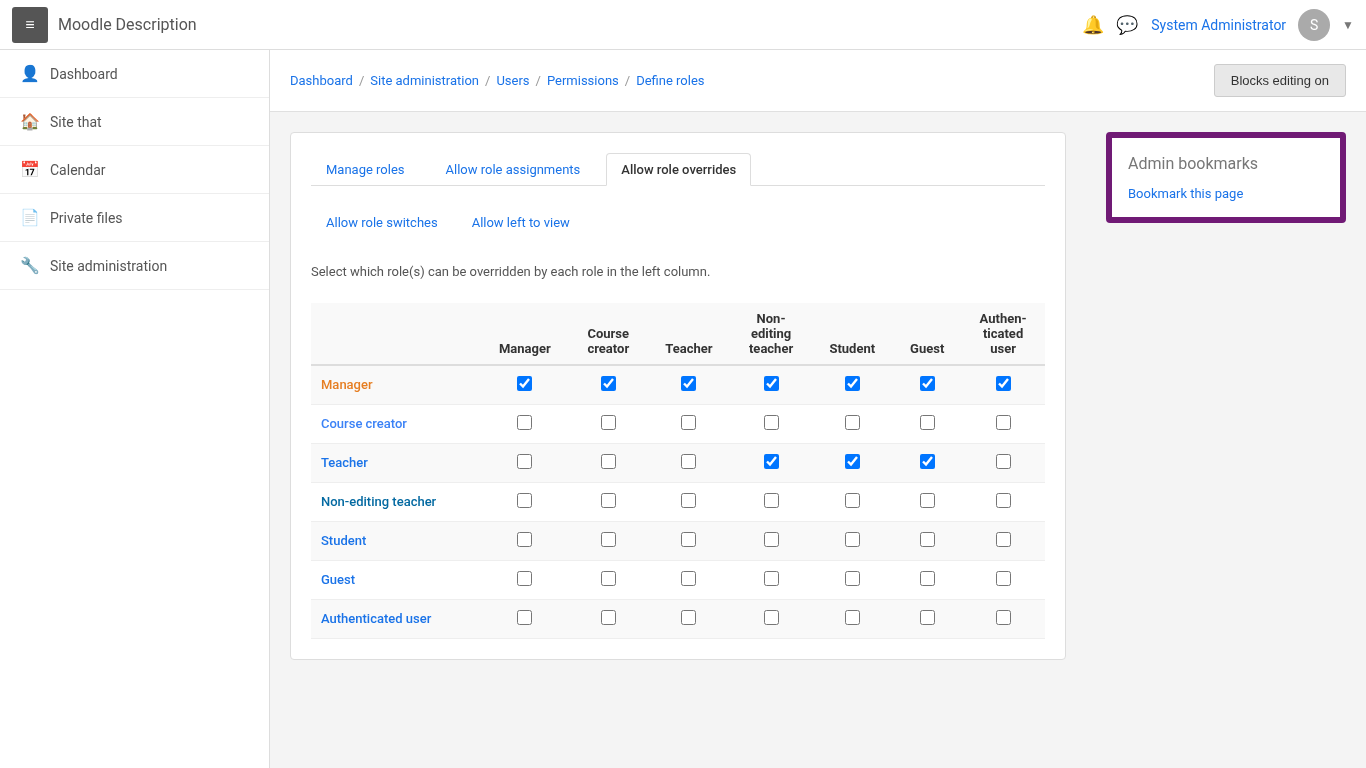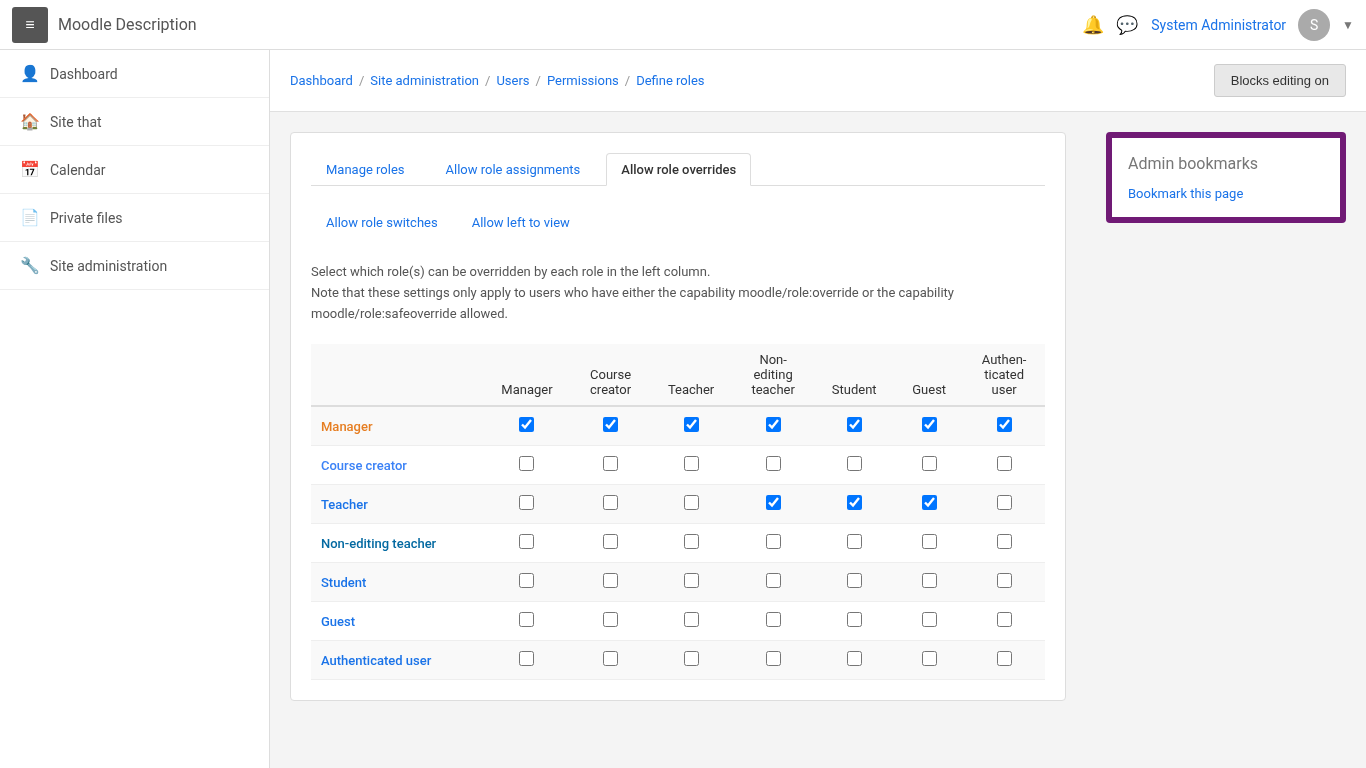--- a/index.html
+++ b/index.html
@@ -48,21 +48,21 @@
     .tabs { display: flex; flex-wrap: wrap; gap: 11px; margin-bottom: 20px; border-bottom: 1px solid #ddd; padding-bottom: 0; }
     .tab { padding: 8px 14px; font-size: 13px; cursor: pointer; color: #1a73e8; border: 1px solid transparent; border-radius: 4px 4px 0 0; text-decoration: none; margin-bottom: -1px; }
     .tab.active { border: 1px solid #ddd; border-bottom: 1px solid #fff; background: #fff; color: #333; font-weight: 500; }
     .tabs-row2 { display: flex; gap: 4px; margin-top: 6px; }
 
     
     .description { font-size: 13px; color: #555; line-height: 1.6; margin-bottom: 20px; }
 
     
     .override-table { width: 100%; border-collapse: collapse; font-size: 13px; }
-    .override-table th { padding: 8px 10px; text-align: center; font-weight: 400; color: #333; border-bottom: 2px solid #ddd; vertical-align: bottom; }
+    .override-table th { padding: 8px 10px; text-align: center; font-weight: 700; color: #333; border-bottom: 2px solid #ddd; vertical-align: bottom; }
     .override-table th.role-col { text-align: left; }
     .override-table td { padding: 10px; text-align: center; border-bottom: 1px solid #eee; }
     .override-table td.role-name { text-align: left; font-weight: 500; }
     .override-table tr:nth-child(odd) { background: #f9f9f9; }
     .override-table tr:nth-child(even) { background: #fff; }
     input[type="checkbox"] { width: 15px; height: 15px; cursor: pointer; }
 
     
     .right-sidebar { width: 280px; flex-shrink: 0; padding: 20px; }
     .admin-bookmarks-card { background: #fff; border: 6px solid #701a75; border-radius: 4px; padding: 16px; }
@@ -141,21 +141,20 @@
             <a class="tab active" href="#">Allow role overrides</a>
           </div>
 
           <div class="tabs-row2" style="margin-bottom:24px;">
             <a class="tab" href="#">Allow role switches</a>
             <a class="tab" href="#">Allow left to view</a>
           </div>
 
           <p class="description">
             <span>Select which role(s) can be overridden by each role in the left column.</span><br>
-            <span>Note that these settings only apply to users who have either the capability moodle/role:override or the capability moodle/role:safeoverride allowed.</span>
           </p>
 
           <div style="overflow-x:auto;">
             <table class="override-table">
               <thead>
                 <tr>
                   <th class="role-col"></th>
                   <th>Manager</th>
                   <th>Course<br>creator</th>
                   <th>Teacher</th>

